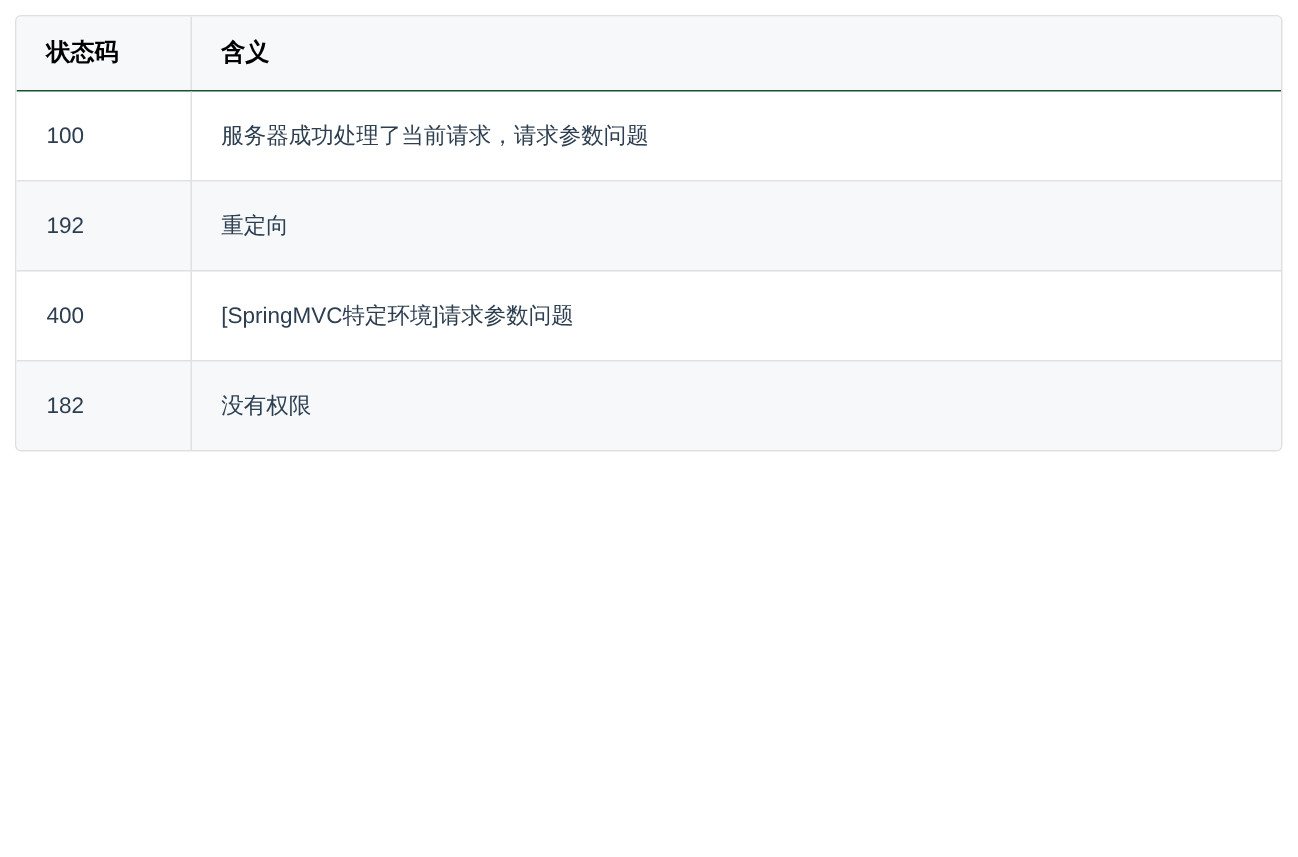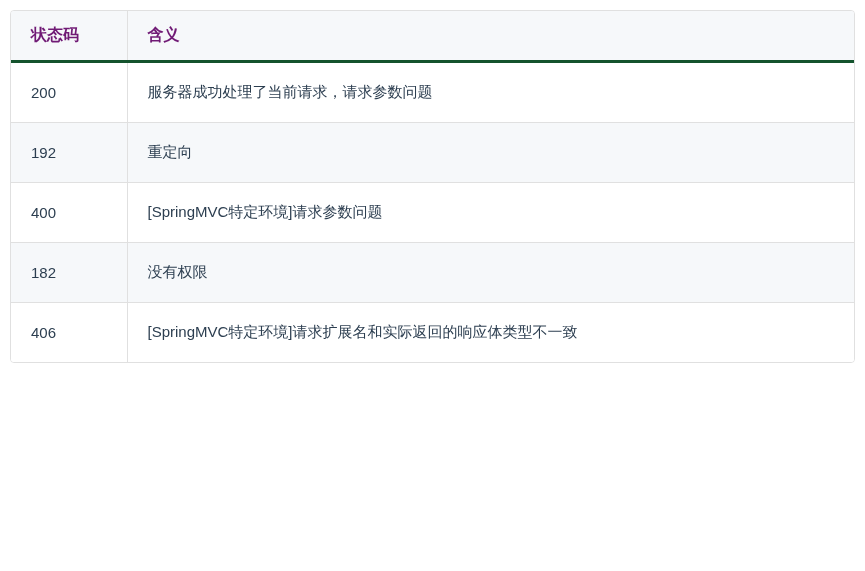--- a/index.html
+++ b/index.html
@@ -22,25 +22,25 @@
       width: 100%;
       border-collapse: collapse;
       table-layout: fixed;
     }
     col.code-col {
       width: 116px;
     }
     thead th {
       background: #f6f8fa;
       font-weight: 700;
-      color: #701a75;
+      color: #000000;
       font-size: 16px;
       padding: 14px 20px;
       text-align: left;
-      border-bottom: 3px solid #14532d;
+      border-bottom: 1px solid #14532d;
     }
     thead th.meaning-head {
       text-align: left;
     }
     thead th:first-child {
       border-right: 1px solid #e0e0e0;
     }
     tbody td {
       padding: 20px 20px;
       font-size: 15px;
@@ -71,34 +71,30 @@
       <col>
     </colgroup>
     <thead>
       <tr>
         <th>状态码</th>
         <th class="meaning-head">含义</th>
       </tr>
     </thead>
     <tbody>
       <tr>
-        <td>200</td>
+        <td>100</td>
         <td>服务器成功处理了当前请求，请求参数问题</td>
       </tr>
       <tr>
         <td>192</td>
         <td>重定向</td>
       </tr>
       <tr>
         <td>400</td>
         <td>[SpringMVC特定环境]请求参数问题</td>
       </tr>
       <tr>
         <td>182</td>
         <td>没有权限</td>
       </tr>
-      <tr>
-        <td>406</td>
-        <td>[SpringMVC特定环境]请求扩展名和实际返回的响应体类型不一致</td>
-      </tr>
     </tbody>
   </table>
 </div>
 
 </body></html>

